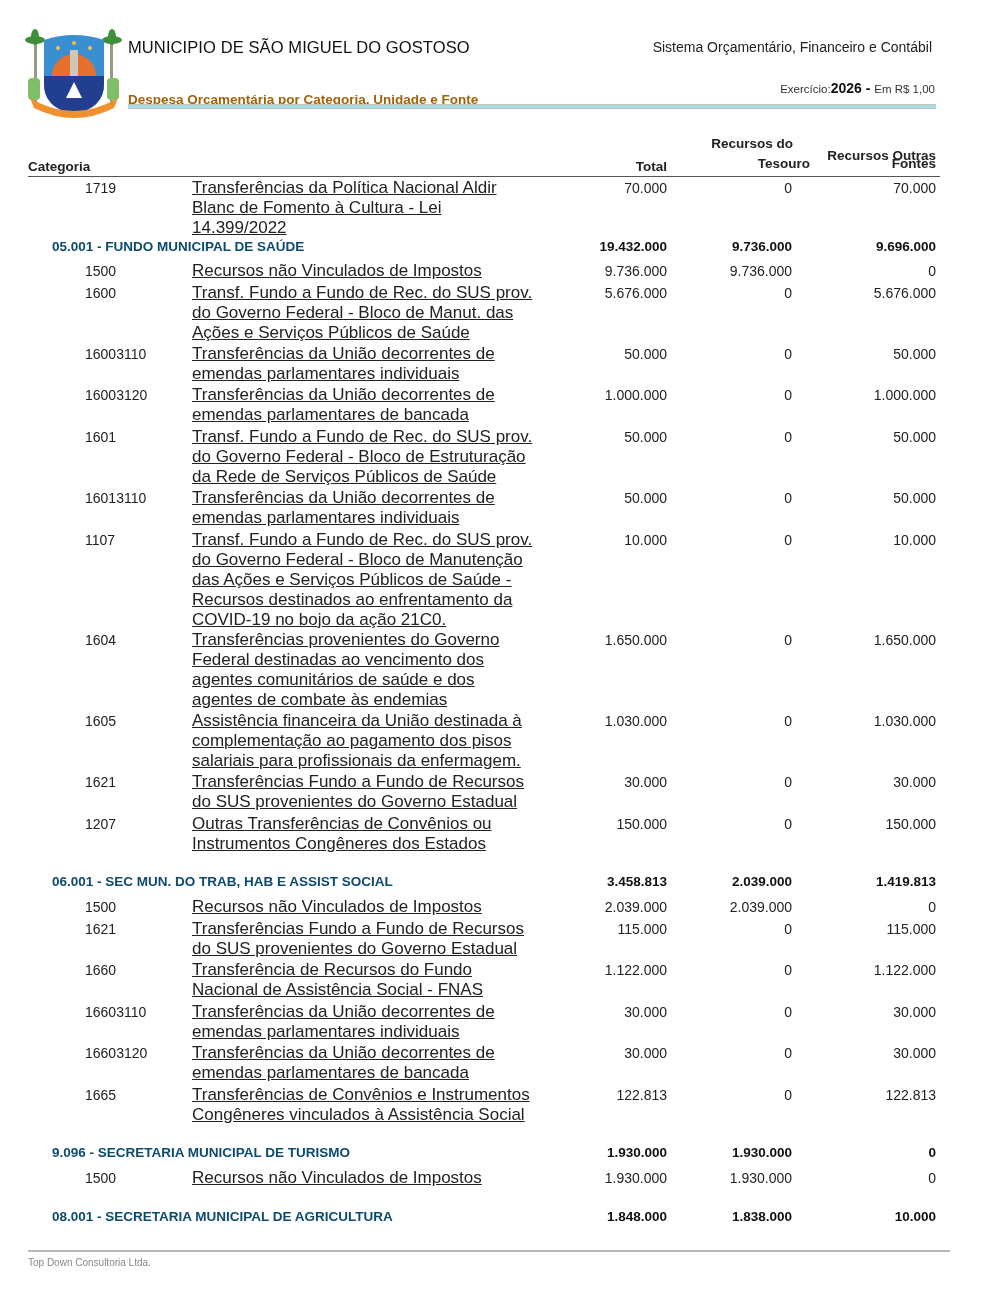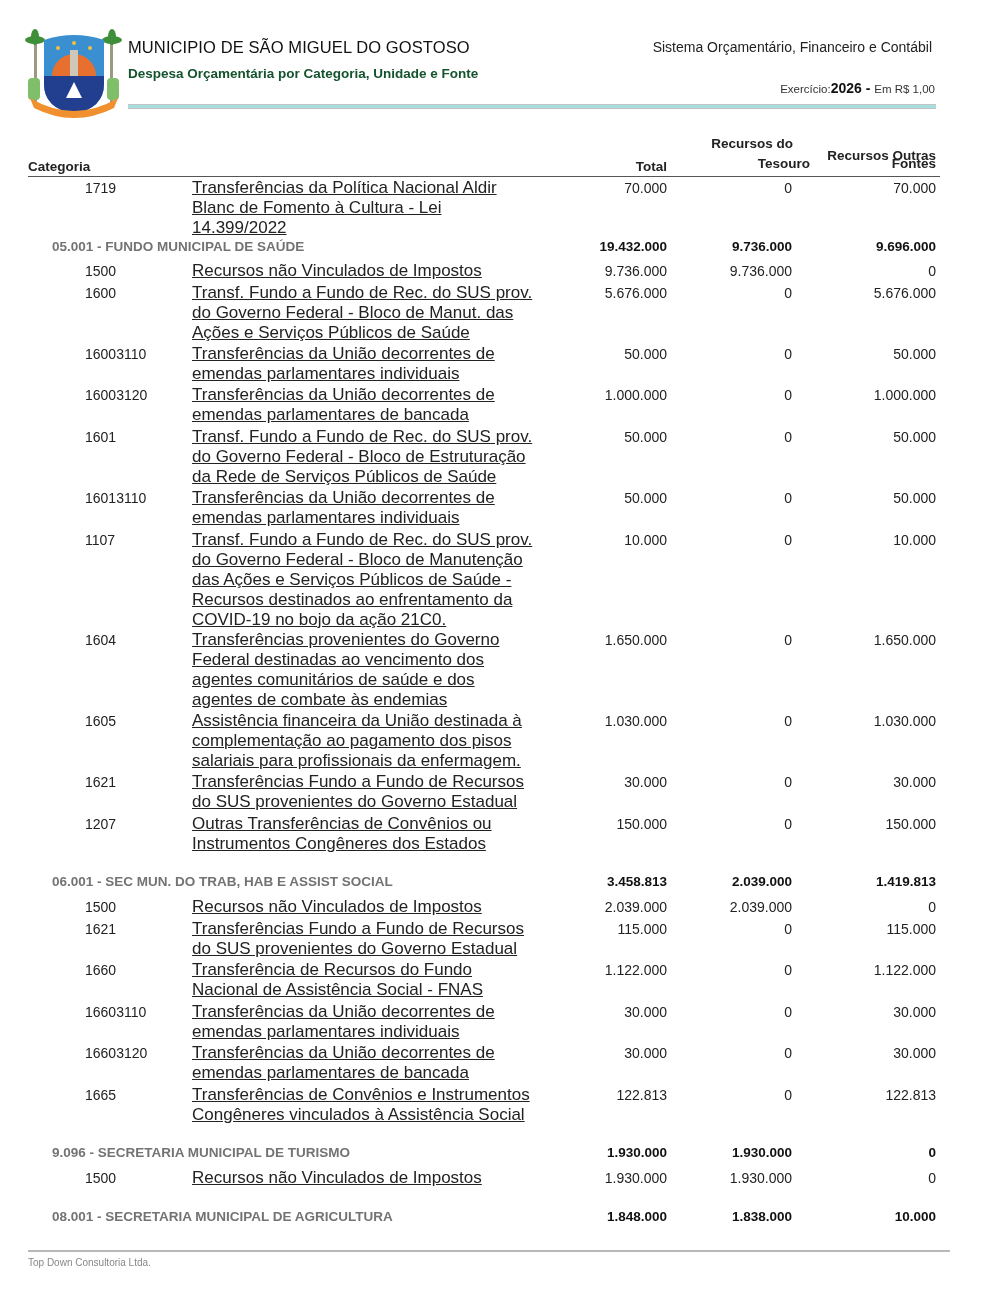--- a/index.html
+++ b/index.html
@@ -2,42 +2,42 @@
 <html><head>
 <meta charset="utf-8">
 <style>
   html, body { margin: 0; padding: 0; background: #ffffff; }
   body {
     width: 1000px; height: 1294px; position: relative; overflow: hidden;
     font-family: "Liberation Sans", sans-serif; color: #222;
   }
   .logo { position: absolute; left: 24px; top: 28px; width: 100px; height: 92px; }
   .muni-title { position: absolute; left: 128px; top: 38px; font-size: 16.5px; color: #111; letter-spacing: 0.1px; }
-  .report-title { position: absolute; left: 128px; top: 66px; font-size: 13.5px; font-weight: bold; color: #14532d; }
+  .report-title { position: absolute; left: 128px; top: 92px; font-size: 13.5px; font-weight: bold; color: #a16207; }
   .system-title { position: absolute; right: 68px; top: 39px; font-size: 14px; color: #222; }
   .exercise { position: absolute; right: 65px; top: 80px; font-size: 11.5px; color: #333; }
   .exercise .year { font-size: 14px; font-weight: bold; color: #111; }
   .header-rule {
     position: absolute; left: 128px; top: 104px; width: 808px; height: 3px;
     background: #a9dede; border-top: 1px solid #c4c4c4; border-bottom: 1px solid #c4c4c4;
   }
 
   .col-head { position: absolute; font-size: 13.5px; font-weight: bold; color: #222; line-height: 20px; }
   .col-head.right { text-align: right; }
   .table-rule { position: absolute; left: 28px; top: 176px; width: 912px; height: 1px; background: #555; }
 
   .rows { position: absolute; left: 0; top: 178px; width: 1000px; }
   .row { position: relative; width: 1000px; }
   .row .code { position: absolute; left: 85px; top: 0; font-size: 14px; line-height: 20px; color: #222; }
   .row .desc { position: absolute; left: 192px; top: 0; width: 345px; font-size: 17px; line-height: 20px; color: #222; text-decoration: underline; }
   .row .num { position: absolute; top: 0; font-size: 14px; line-height: 20px; text-align: right; color: #222; }
   .num.total { right: 333px; }
   .num.tesouro { right: 208px; }
   .num.outras { right: 64px; }
-  .row.group .gtitle { position: absolute; left: 52px; top: 0; font-size: 13.5px; font-weight: bold; line-height: 20px; color: #737373; }
+  .row.group .gtitle { position: absolute; left: 52px; top: 0; font-size: 13.5px; font-weight: bold; line-height: 20px; color: #0c4a6e; }
   .row.group .num { font-weight: bold; font-size: 13.5px; color: #111; }
 
   .footer-rule { position: absolute; left: 28px; top: 1250px; width: 922px; height: 2px; background: #b8b8b8; }
   .footer-text { position: absolute; left: 28px; top: 1257px; font-size: 10px; color: #888; }
 </style>
 </head>
 <body>
 
 <div class="logo">
   <svg width="100" height="92" viewBox="0 0 100 92">

